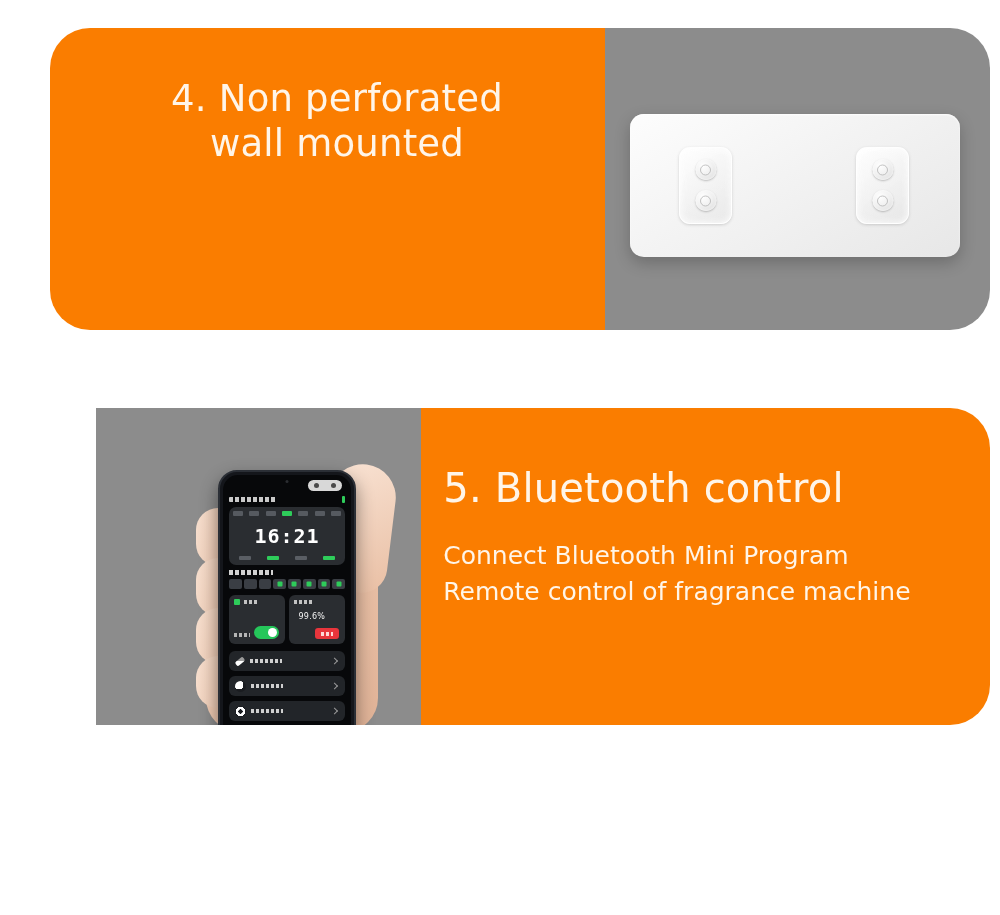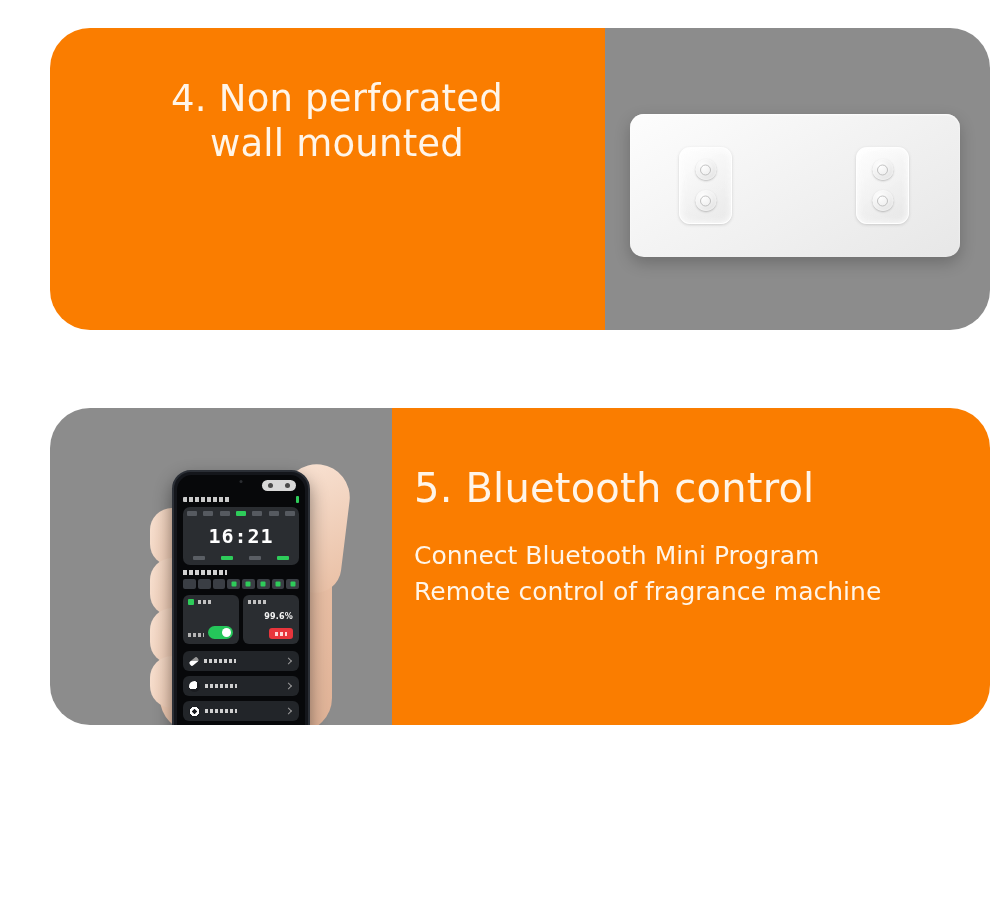--- a/index.html
+++ b/index.html
@@ -55,21 +55,21 @@
     content:"";position:absolute;left:50%;top:50%;
     transform:translate(-50%,-50%);
     width:9px;height:9px;border-radius:50%;
     border:1.6px solid rgba(175,175,175,.75);
   }
   .nub.top{top:11px;}
   .nub.bottom{top:42px;}
 
   
   #panel-bt{left:50px;top:408px;width:940px;height:317px;}
-  #panel-bt .gray{width:342px;}
+  #panel-bt .gray{width:342px;margin-left:46px;}
   #panel-bt .orange{width:598px;}
 
   .p2-text{position:absolute;left:22px;top:58px;width:576px;color:#FFF5E8;}
   .p2-title{font-size:40px;line-height:1.1;font-weight:400;letter-spacing:.2px;}
   .p2-sub{margin-top:28px;font-size:25px;line-height:1.42;white-space:pre-line;letter-spacing:0;}
 
   
   .hand{
     position:absolute;left:48px;top:44px;width:252px;height:273px;
   }
@@ -183,22 +183,22 @@
   }
   .toggle{
     position:absolute;right:6px;bottom:5px;width:25px;height:13px;
     border-radius:7px;background:#25c65a;
   }
   .toggle::after{
     content:"";position:absolute;right:2px;top:2px;width:9px;height:9px;
     border-radius:50%;background:#ffffff;
   }
   .pct{
-    position:absolute;right:6px;top:17px;color:#f2f2f2;
-    font-size:8px;font-weight:700;letter-spacing:.2px;
+    position:absolute;right:20px;top:17px;color:#f2f2f2;
+    font-size:8px;font-weight:400;letter-spacing:.2px;
   }
   .red-btn{
     position:absolute;right:6px;bottom:5px;width:24px;height:11px;
     border-radius:3px;background:#e8353c;
   }
   .red-btn::after{
     content:"";position:absolute;left:50%;top:50%;transform:translate(-50%,-50%);
     width:12px;height:4px;
     background:repeating-linear-gradient(90deg,#ffd7d7 0 3px,transparent 3px 5px);
   }

